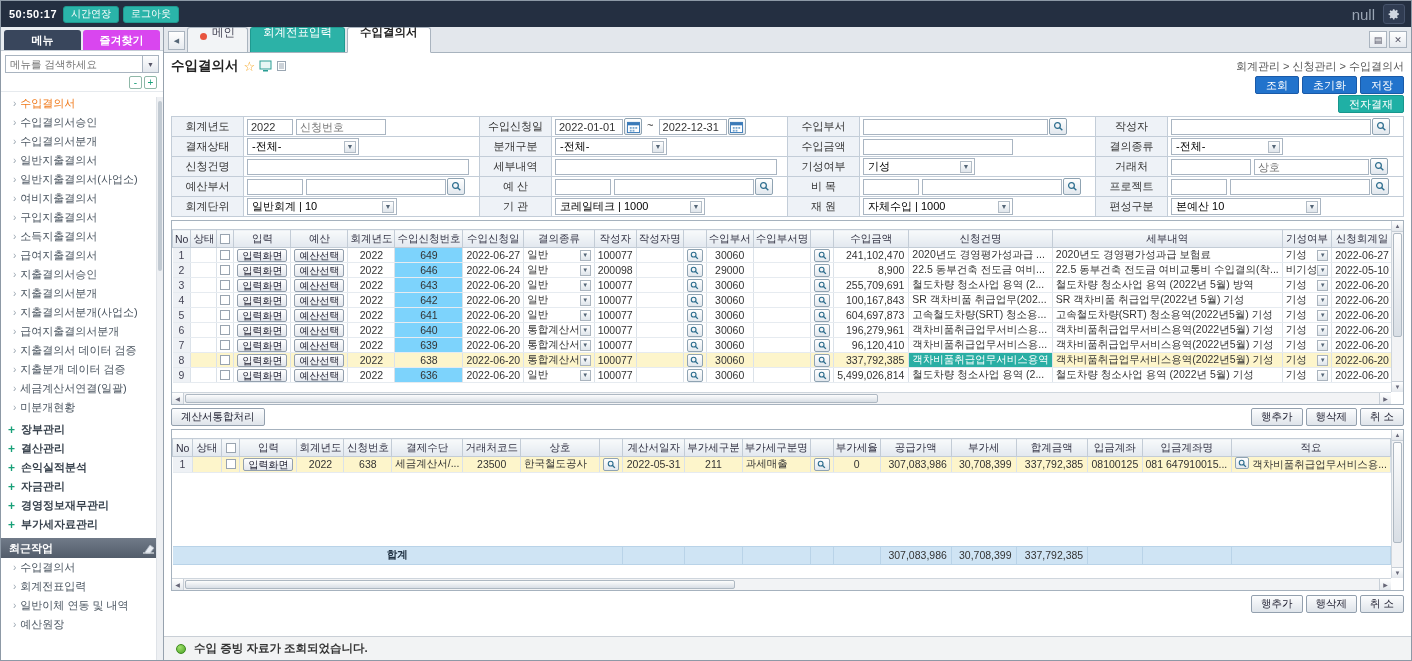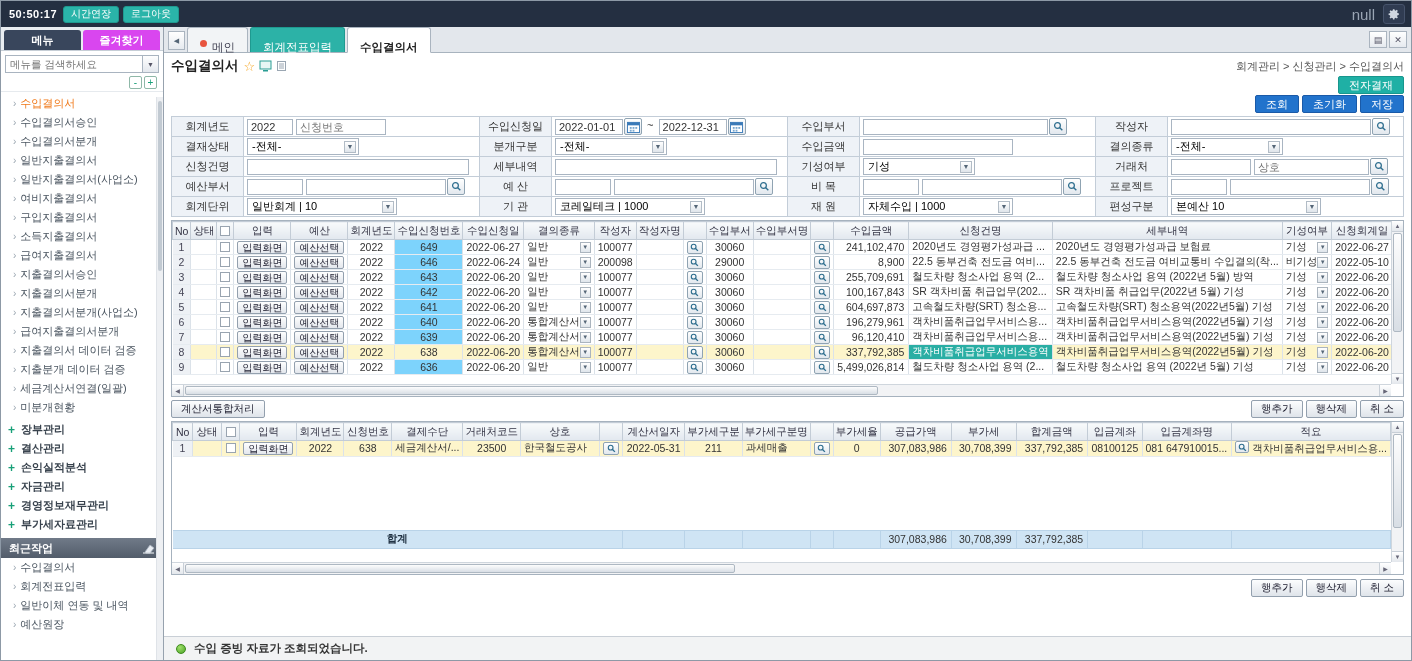--- a/index.html
+++ b/index.html
@@ -38,21 +38,21 @@
 .group-item{height:19px;display:flex;align-items:center;padding-left:7px;font-size:11px;font-weight:bold;color:#39434e;cursor:pointer;white-space:nowrap;}
 .group-item .plus{color:#18a078;font-weight:bold;margin-right:6px;font-size:12px;line-height:1;}
 .recent-bar{height:20px;background:linear-gradient(#707a88,#525c6a);color:#fff;font-size:11px;font-weight:bold;display:flex;align-items:center;justify-content:space-between;padding:0 8px;margin-top:4px;}
 .side-scroll{position:absolute;right:0;top:70px;bottom:0;width:7px;background:#eef0f3;border-left:1px solid #dfe3e8;}
 .side-thumb{position:absolute;top:4px;left:1px;width:4px;height:170px;background:#c2cad2;border-radius:2px;}
 
 
 .main{position:absolute;top:26px;left:163px;right:0;bottom:0;display:flex;flex-direction:column;background:#fff;}
 .tabbar{height:26px;background:#e3e7ec;border-bottom:1px solid #a8b3be;display:flex;align-items:flex-end;padding:2px 4px 0 4px;gap:2px;flex:none;}
 .tab-nav{width:17px;height:19px;margin-bottom:2px;border:1px solid #aab4bf;background:linear-gradient(#fff,#e6eaef);font-size:7px;color:#567;display:flex;align-items:center;justify-content:center;cursor:pointer;}
-.tab{height:22px;padding:12px 12px;font-size:11.5px;display:flex;align-items:flex-start;gap:5px;border:1px solid #aab4bf;border-bottom:none;border-radius:3px 3px 0 0;background:#f2f4f6;color:#445;cursor:pointer;white-space:nowrap;}
+.tab{height:22px;padding:12px 12px;font-size:11.5px;display:flex;align-items:flex-end;gap:5px;border:1px solid #aab4bf;border-bottom:none;border-radius:3px 3px 0 0;background:#f2f4f6;color:#445;cursor:pointer;white-space:nowrap;}
 .tab .dot{width:7px;height:7px;border-radius:50%;background:#e8543e;}
 .tab.teal{background:#2cb2a7;color:#fff;border-color:#1f9a90;}
 .tab.active{background:#fff;color:#222;font-weight:bold;height:24px;margin-bottom:-1px;border-bottom:1px solid #fff;z-index:2;}
 .tab-ctrl{margin-left:auto;display:flex;gap:2px;margin-bottom:4px;}
 .ctrl-sq{width:18px;height:17px;border:1px solid #aab4bf;background:linear-gradient(#fff,#e6eaef);display:flex;align-items:center;justify-content:center;font-size:9px;color:#556;cursor:pointer;}
 .content{flex:1;position:relative;padding:4px 7px 0 7px;overflow:hidden;}
 
 .title-row{display:flex;align-items:center;height:18px;}
 .page-title{font-size:13.5px;font-weight:bold;color:#222;}
 .star{color:#f5a623;font-size:13px;margin-left:5px;cursor:pointer;line-height:1;}
@@ -68,21 +68,21 @@
 td.flabel{background:#eef2f7;text-align:center;color:#333;}
 td.ffield{background:#fff;padding:1px 3px;white-space:nowrap;}
 .fin{height:16px;border:1px solid #a9b5c2;font-size:11px;padding:0 3px;vertical-align:middle;color:#333;}
 .sel{display:inline-flex;align-items:center;justify-content:space-between;height:17px;border:1px solid #a9b5c2;background:#fff;font-size:11px;padding:0 2px 0 4px;vertical-align:middle;cursor:pointer;}
 .sel .car{font-size:7px;color:#567;margin-left:4px;border:1px solid #b2bcc6;background:linear-gradient(#fff,#dfe5eb);width:12px;height:12px;display:inline-flex;align-items:center;justify-content:center;}
 .sbtn{width:18px;height:17px;border:1px solid #8fa3b2;background:linear-gradient(#fff,#e2e8ee);border-radius:2px;vertical-align:middle;display:inline-flex;align-items:center;justify-content:center;padding:0;margin-left:1px;}
 .tilde{font-size:11px;color:#333;margin:0 2px;}
 
 
 .grid-wrap{position:relative;margin-top:3px;border:1px solid #a6b2be;background:#fff;}
-.grid-clip{overflow:hidden;margin-right:12px;}
+.grid-clip{overflow:hidden;margin-right:12px;margin-top:8px;}
 .g1{height:163px;}
 .g2{height:140px;}
 table.grid{border-collapse:collapse;table-layout:fixed;font-size:10.5px;}
 .grid th{background:linear-gradient(#f8fafb,#e2e8ef);border:1px solid #c3ccd6;height:18px;font-weight:normal;color:#334;padding:0 2px;overflow:hidden;white-space:nowrap;}
 .grid td{border-right:1px solid #dbe2e9;border-bottom:1px solid #e6ebf0;height:15px;padding:0 3px;overflow:hidden;white-space:nowrap;color:#333;}
 tr.selected td{background:#fdf5cb;}
 td.c-rownum{background:#eef1f5;text-align:center;color:#445;}
 tr.selected td.c-rownum{background:#eef1f5;}
 td.c-shade{background:#7dd3fc;}
 td.c-num{text-align:right;padding-right:4px;}
@@ -324,26 +324,26 @@
               <rect x="1.5" y="1.5" width="8" height="9" fill="#fff" stroke="#9aa6b2"></rect>
               <line x1="3" y1="4" x2="8" y2="4" stroke="#9aa6b2"></line>
               <line x1="3" y1="6" x2="8" y2="6" stroke="#9aa6b2"></line>
               <line x1="3" y1="8" x2="8" y2="8" stroke="#9aa6b2"></line>
             </svg>
         </span>
         <span class="breadcrumb">회계관리 &gt; 신청관리 &gt; 수입결의서</span>
       </div>
 
       <div class="action-row">
-        <button class="btn-teal">전자결재</button>
-      </div>
-      <div class="action-row">
         <button class="btn-blue">조회</button>
         <button class="btn-blue">초기화</button>
         <button class="btn-blue">저장</button>
+      </div>
+      <div class="action-row">
+        <button class="btn-teal">전자결재</button>
       </div>
 
       <table class="filter">
         <colgroup>
             <col style="width:72px">
             <col style="width:236px">
             <col style="width:72px">
             <col style="width:236px">
             <col style="width:72px">
             <col style="width:236px">

